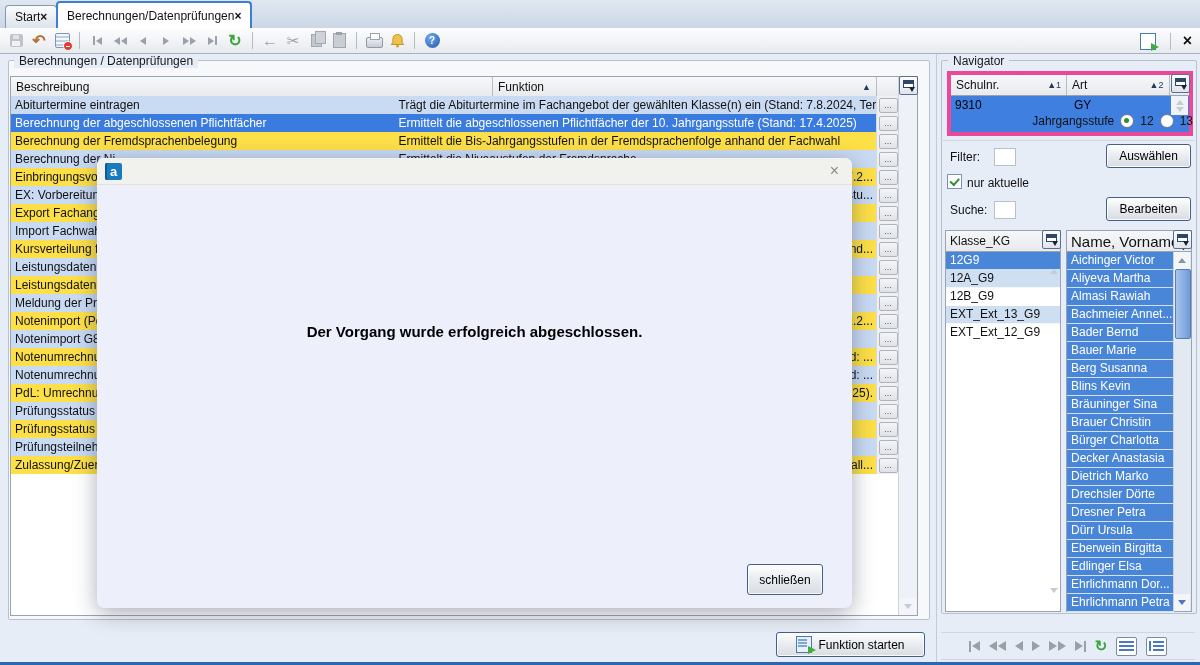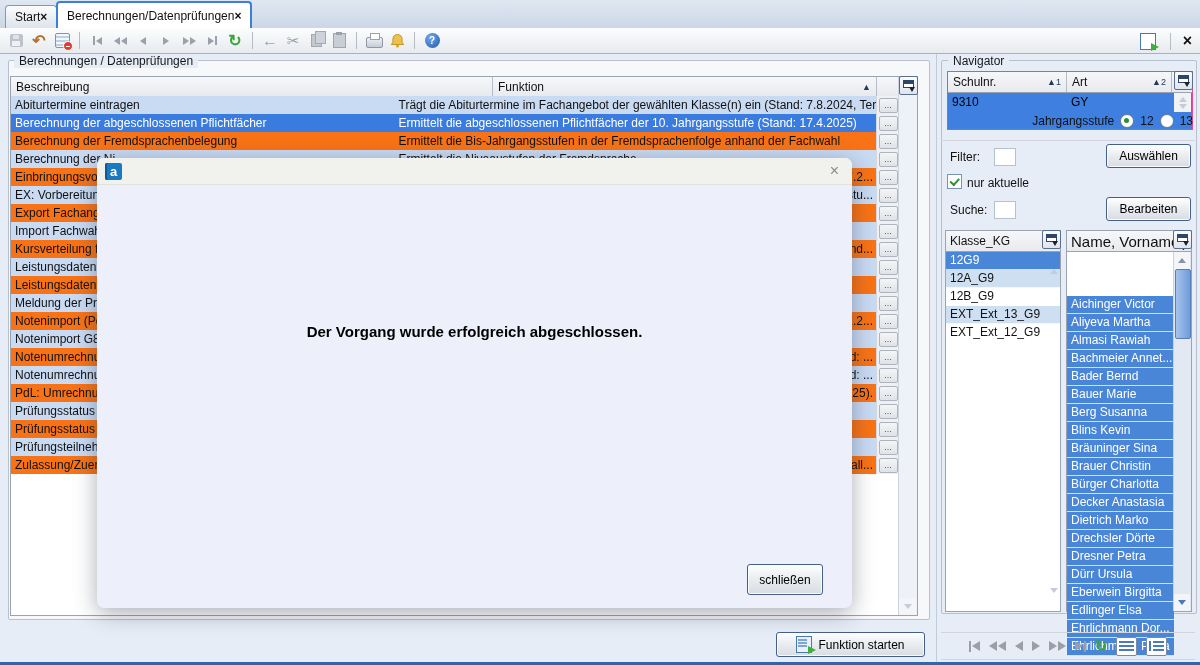--- a/index.html
+++ b/index.html
@@ -59,21 +59,21 @@
   
   .mtable{position:absolute;left:10px;top:76px;width:908px;height:540px;background:#fff;
           border:1px solid #9aa3b0;box-sizing:border-box;}
   .mhead{position:absolute;left:0;top:0;height:19px;display:flex;
          background:linear-gradient(#f6f7f9,#e8eaee);border-bottom:1px solid #9aa3b0;width:888px;}
   .th{line-height:18px;padding:0 5px;box-sizing:border-box;border-right:1px solid #b6bcc6;
       display:flex;align-items:center;justify-content:space-between;}
   .sorttri{color:#223a5e;font-size:9px;}
   .mrows{position:absolute;left:0;top:19px;width:888px;}
   .trow{height:18px;display:flex;}
-  .r-plain{background:#f97316;}
+  .r-plain{background:#fde047;}
   .r-stripe{background:#c9daf3;}
   .r-selected{background:#3a7be0;color:#fff;}
   .cell{line-height:18px;white-space:nowrap;overflow:hidden;box-sizing:border-box;}
   .cf{width:384px;padding-left:4px;}
   .cd{width:482px;padding-left:4px;}
   .cd.tail{text-align:right;padding-right:3px;}
   .dotscol{width:22px;display:flex;align-items:center;justify-content:center;background:#eef0f4;border-left:1px solid #d4d8e0;}
   .dots{width:19px;height:15px;border:1px solid #aeb3bc;border-radius:2px;background:linear-gradient(#f4f5f7,#dfe2e7);
         font-size:9px;line-height:9px;color:#555;display:flex;align-items:center;justify-content:center;padding:0;}
   .vscroll{position:absolute;right:0;top:0;width:18px;height:538px;background:#eef2f8;border-left:1px solid #cdd3dd;}
@@ -100,21 +100,21 @@
           box-shadow:0 5px 22px rgba(30,40,60,.38);background:#edeffa;z-index:10;}
   .dtitle{position:absolute;left:0;top:0;width:100%;height:27px;background:#f1f1ee;
           border-radius:7px 7px 0 0;border-bottom:1px solid #e2e2dd;box-sizing:border-box;}
   .dlogo{position:absolute;left:8px;top:5px;width:17px;height:17px;background:#1b79c0;border-radius:2px;
          color:#fff;font-weight:bold;font-size:13px;display:flex;align-items:center;justify-content:center;
          box-shadow:inset 2px 0 0 #0f5a96;}
   .dclose{position:absolute;right:13px;top:4px;font-size:16px;color:#8a8a8a;line-height:18px;}
   .dmsg{position:absolute;left:0;top:165px;width:100%;text-align:center;font-weight:bold;font-size:15px;color:#000;}
   .dbtn{position:absolute;right:29px;bottom:13px;width:76px;height:31px;}
   
-  .ntable{position:absolute;left:947px;top:71px;width:246px;background:#fff;border:1px solid #ec4899;box-sizing:border-box;}
+  .ntable{position:absolute;left:947px;top:71px;width:246px;background:#fff;border:4px solid #ec4899;box-sizing:border-box;}
   .nth{height:20px;display:flex;background:linear-gradient(#f6f7f9,#e8eaee);border-bottom:1px solid #9aa3b0;}
   .nth .th{border-right:1px solid #b6bcc6;}
   .nrow{height:36px;display:flex;background:#3f7fe0;color:#000000;}
   .nrow .cell{line-height:19px;}
   .minirail{position:absolute;right:1px;top:21px;width:17px;height:19px;background:#f0f2f6;
             display:flex;flex-direction:column;align-items:center;justify-content:center;gap:2px;}
   .radio{width:12px;height:12px;border-radius:50%;border:1px solid #6a7a8c;background:#fff;position:relative;display:inline-block;}
   .radio.sel:before{content:"";position:absolute;left:2.5px;top:2.5px;width:5px;height:5px;border-radius:50%;background:#2f8f2f;}
   .check{width:13px;height:13px;border:1px solid #7a93b5;background:#fff;position:relative;display:inline-block;}
   .check:before{content:"";position:absolute;left:2px;top:3px;width:7px;height:3.5px;
@@ -488,21 +488,21 @@
         </span>
       </button>
     <div style="position:absolute;right:2px;top:24px;"><span class="ch-u"></span></div>
     <div style="position:absolute;right:2px;bottom:4px;"><span class="ch-d"></span></div>
   </div>
 
   <div class="list" style="left:1066px;top:230px;width:126px;height:382px;">
     <div class="lhead" style="font-size:15px;">
       <span>Name, Vorname(n)</span>
     </div>
-    <div id="nlist" style="margin-right:17px;margin-top:44px;">
+    <div id="nlist" style="margin-right:17px;">
         <div class="litem nsel">Aichinger Victor</div>
         <div class="litem nsel">Aliyeva Martha</div>
         <div class="litem nsel">Almasi Rawiah</div>
         <div class="litem nsel">Bachmeier Annet...</div>
         <div class="litem nsel">Bader Bernd</div>
         <div class="litem nsel">Bauer Marie</div>
         <div class="litem nsel">Berg Susanna</div>
         <div class="litem nsel">Blins Kevin</div>
         <div class="litem nsel">Bräuninger Sina</div>
         <div class="litem nsel">Brauer Christin</div>

